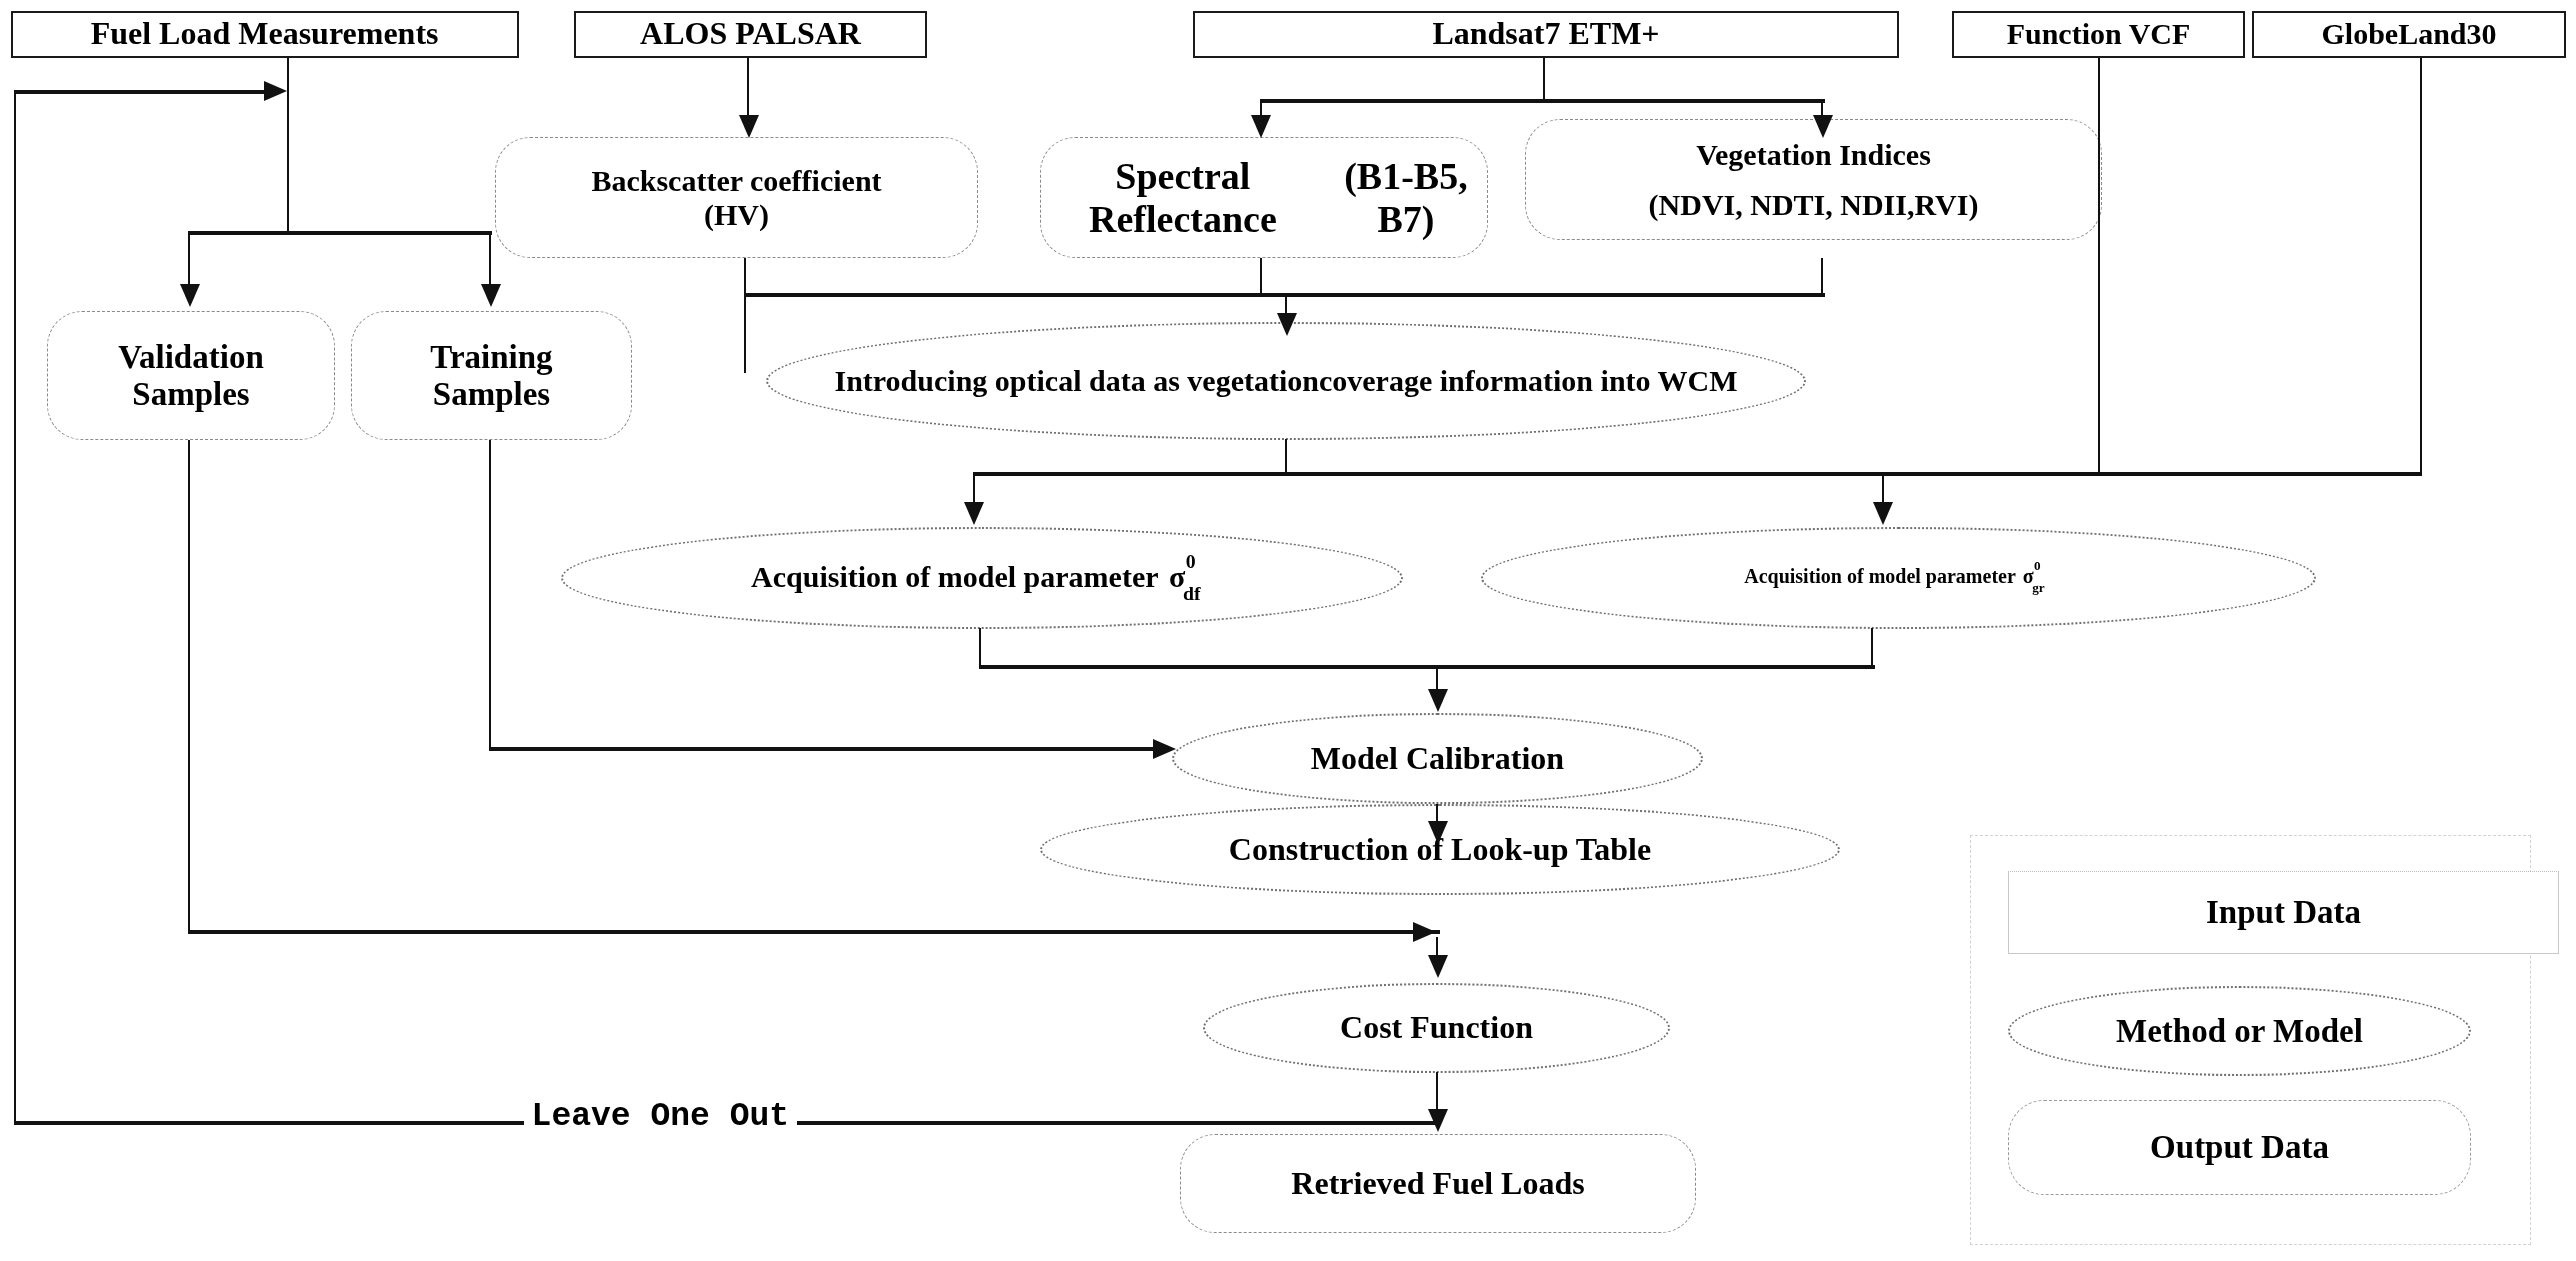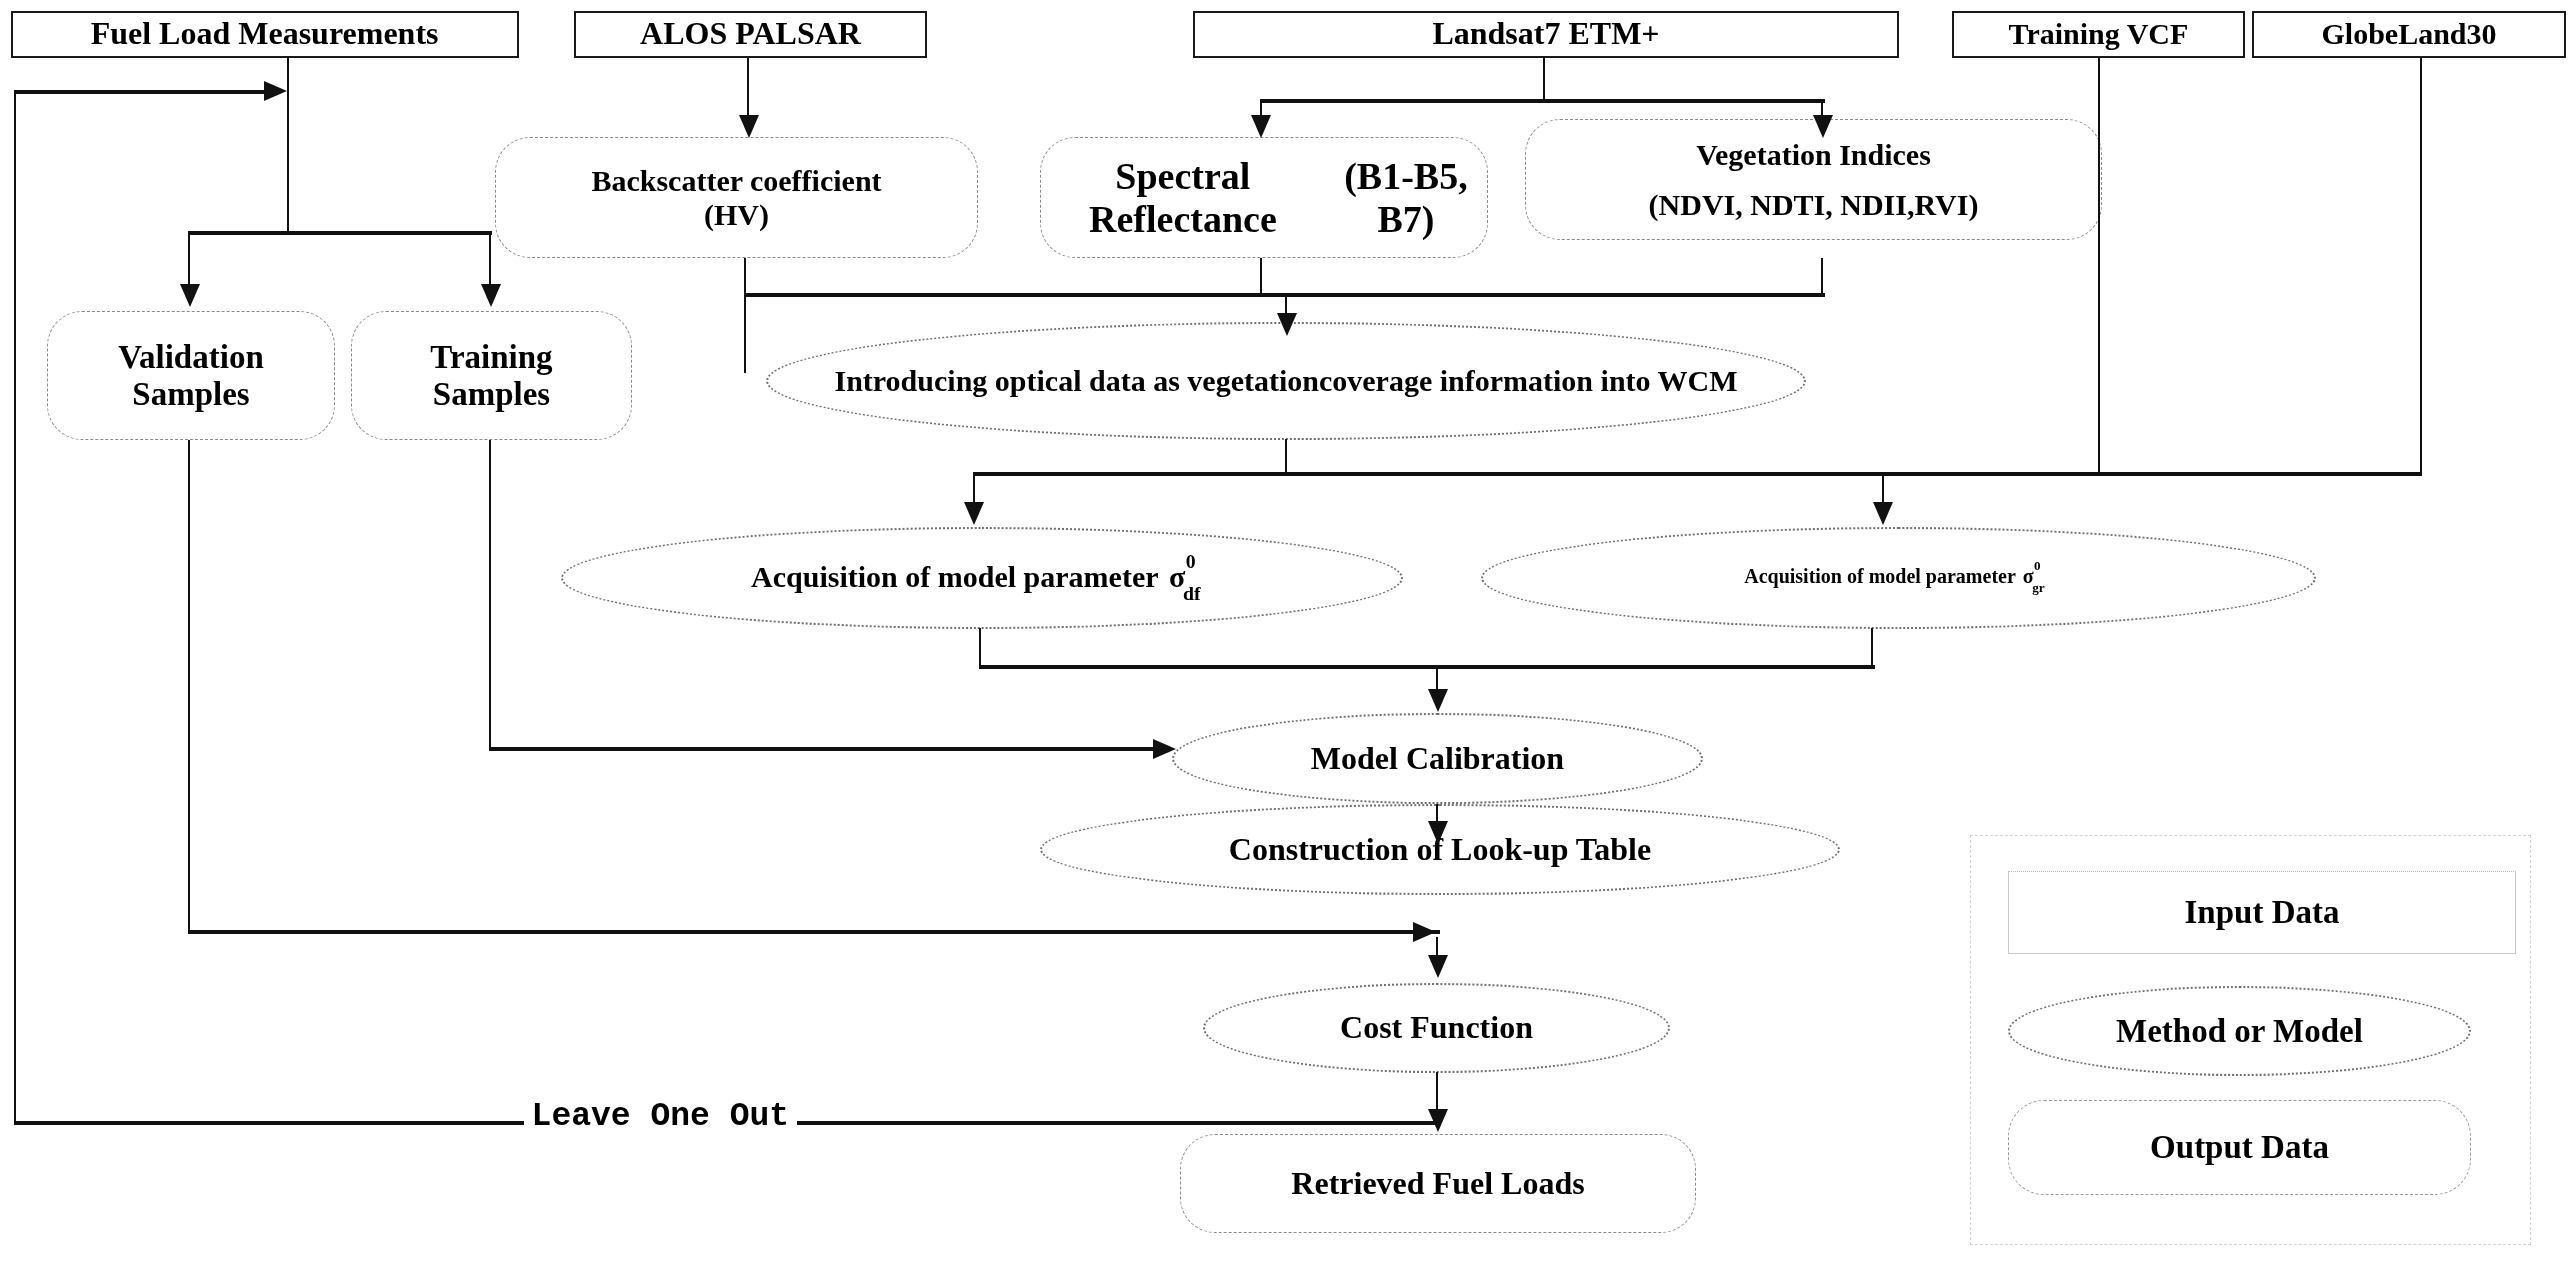--- a/index.html
+++ b/index.html
@@ -50,21 +50,21 @@
 
   <div class="node rect" style="left:574px;top:10.6px;width:353px;height:47px;font-size:32px;">
     <span class="lbl">ALOS PALSAR</span>
   </div>
 
   <div class="node rect" style="left:1193px;top:10.6px;width:706px;height:47px;font-size:32px;">
     <span class="lbl">Landsat7 ETM+</span>
   </div>
 
   <div class="node rect" style="left:1952px;top:10.6px;width:293px;height:47px;font-size:30px;">
-    <span class="lbl">Training VCF</span>
+    <span class="lbl">Function VCF</span>
   </div>
 
   <div class="node rect" style="left:2252px;top:10.6px;width:314px;height:47px;font-size:30px;">
     <span class="lbl">GlobeLand30</span>
   </div>
 
   <div class="node rounded" style="left:495px;top:137px;width:483px;height:121px;font-size:30px;flex-direction:column;">
     <span class="lbl">Backscatter coefficient</span>
     <span class="lbl">(HV)</span>
   </div>
@@ -183,21 +183,21 @@
   <div class="ln vthin" style="left:1436px;top:1072px;height:44px;"></div>
   <div class="arw arw-d" style="left:1428px;top:1109px;"></div>
 
   <div class="ln vthin" style="left:13.7px;top:90px;height:1033px;"></div>
   <div class="ln h" style="left:13.7px;top:1121px;width:1424px;"></div>
   <div class="loo" style="left:524px;top:1098px;font-size:33px;font-family:Liberation Mono, monospace;">Leave One Out</div>
 
   <div id="legend" style="left:1970px;top:835px;width:561px;height:410px;">
   </div>
 
-  <div class="leg-node leg-rect" style="left:2008px;top:871px;width:508px;height:83px;font-size:33px;">
+  <div class="leg-node leg-rect" style="left:2008px;top:871px;width:551px;height:83px;font-size:33px;">
     <span>Input Data</span>
   </div>
 
   <div class="leg-node leg-ell" style="left:2008px;top:986px;width:463px;height:90px;font-size:33px;">
     <span>Method or Model</span>
   </div>
 
   <div class="leg-node leg-round" style="left:2008px;top:1100px;width:463px;height:95px;font-size:33px;">
     <span>Output Data</span>
   </div>

